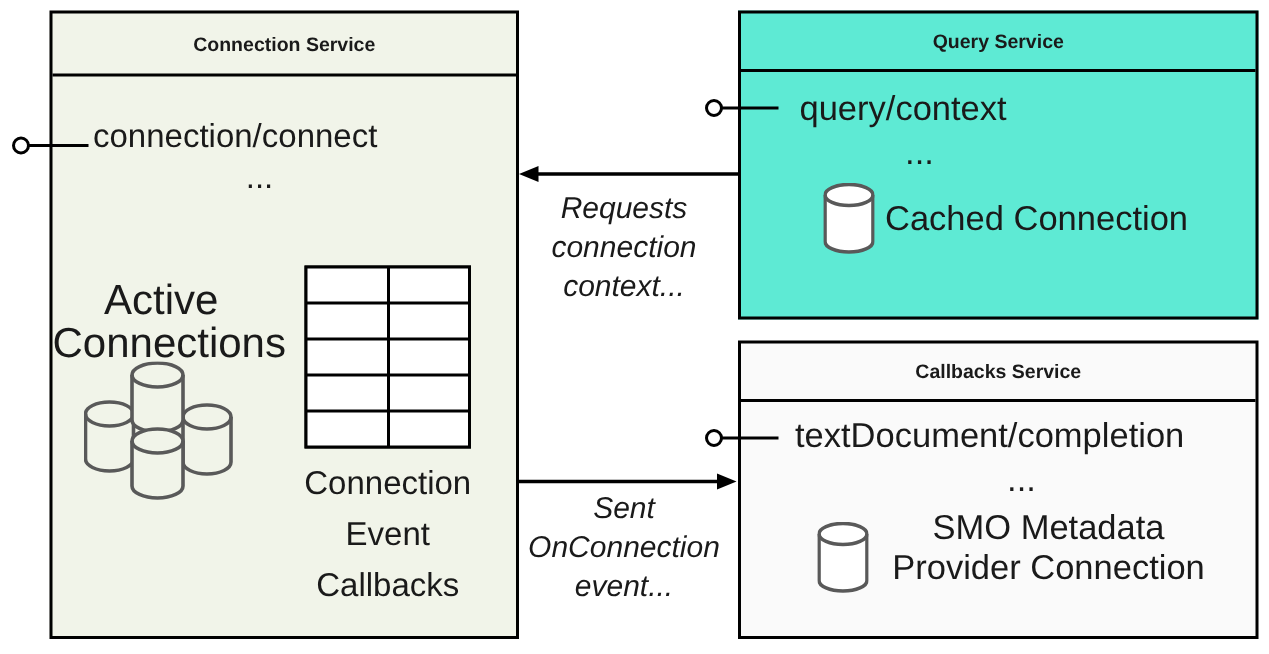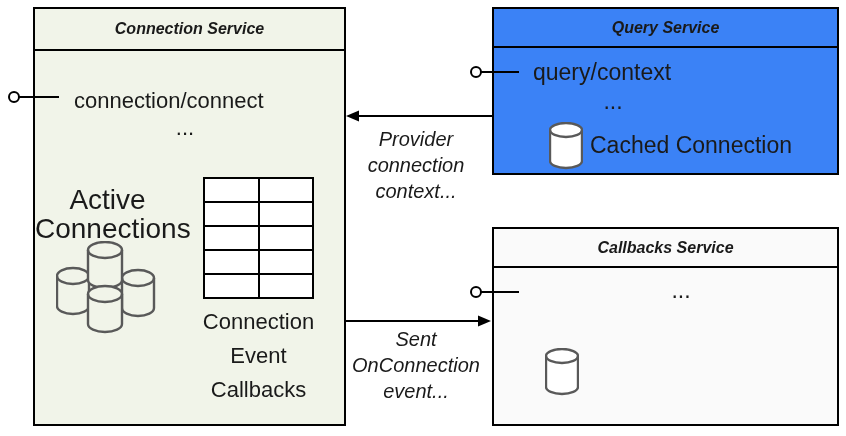--- a/index.html
+++ b/index.html
@@ -2,25 +2,25 @@
 <html><head>
 <meta charset="utf-8">
 <style>
   html,body{margin:0;padding:0;background:#ffffff;}
   #canvas{
     position:relative;width:846px;height:436px;background:#ffffff;
     font-family:"Liberation Sans",sans-serif;color:#1a1a1a;overflow:hidden;
   }
   .box{position:absolute;border:2px solid #000;box-sizing:border-box;}
   .box.connection{left:33px;top:7px;width:313px;height:419px;background:#f1f4e9;}
-  .box.query{left:492px;top:7px;width:347px;height:168px;background:#3b82f6;}
+  .box.query{left:492px;top:7px;width:347px;height:206px;background:#5eead4;}
   .box.language{left:492px;top:227px;width:347px;height:199px;background:#fafafa;}
   .box-header{
     display:flex;align-items:center;justify-content:center;
-    border-bottom:2px solid #000;font-weight:bold;font-size:16px;font-style:italic;
+    border-bottom:2px solid #000;font-weight:bold;font-size:13px;
   }
   .connection .box-header{height:40px;}
   .query .box-header,.language .box-header{height:37px;}
   .abs{position:absolute;}
   .methods{font-size:22px;line-height:27px;}
   .methods .dots{display:block;text-align:center;}
   .methods-svc{font-size:23px;line-height:29px;}
   .methods-svc .dots{display:block;text-align:center;}
   .active-label{font-size:28px;line-height:29px;text-align:center;white-space:pre-line;}
   .callbacks-label{font-size:22px;line-height:34px;text-align:center;white-space:pre-line;}
@@ -39,21 +39,21 @@
   #overlay{position:absolute;left:0;top:0;width:846px;height:436px;pointer-events:none;}
 </style>
 </head>
 <body>
 
 <div id="canvas">
 
   <div class="box connection">
     <div class="box-header">Connection Service</div>
 
-    <div class="abs methods" style="left:27px;top:78px;width:222px;margin-left:12px;">
+    <div class="abs methods" style="left:27px;top:68px;width:222px;">
       <span style="display:block;">connection/connect</span>
       <span class="dots">...</span>
     </div>
 
     <div class="abs active-label" style="left:0px;top:176px;width:145px;">Active
 Connections</div>
 
     <svg class="abs" style="left:21px;top:232px;" width="100" height="94" viewBox="0 0 100 94">
       <g fill="#f1f4e9" stroke="#595959" stroke-width="2.4" stroke-linejoin="round">
         <g transform="translate(1,27)">
@@ -108,33 +108,36 @@
       </g>
     </svg>
 
     <div class="abs cyl-row-label" style="left:96px;top:123px;">Cached Connection</div>
   </div>
 
   <div class="box language">
     <div class="box-header">Callbacks Service</div>
 
     <div class="abs methods-svc" style="left:36px;top:47px;width:302px;">
+      <span style="display:block;">textDocument/completion</span>
       <span class="dots">...</span>
     </div>
 
     <svg class="abs" style="left:51px;top:119px;" width="34" height="48" viewBox="0 0 34 48">
       <g transform="translate(1,1)" fill="#ffffff" stroke="#595959" stroke-width="2.4" stroke-linejoin="round">
         <path d="M0,7 a16,7 0 0 1 32,0 v31 a16,7 0 0 1 -32,0 z"></path>
         <path fill="none" d="M0,7 a16,7 0 0 0 32,0"></path>
       </g>
     </svg>
 
+    <div class="abs smo-label" style="left:90px;top:109px;width:230px;">SMO Metadata
+Provider Connection</div>
   </div>
 
-  <div class="arrow-label" style="left:347px;top:126px;">Provider
+  <div class="arrow-label" style="left:347px;top:126px;">Requests
 connection
 context...</div>
   <div class="arrow-label" style="left:347px;top:326px;">Sent
 OnConnection
 event...</div>
 
   <svg id="overlay" viewBox="0 0 846 436">
 
     <g>
       <line x1="357" y1="116" x2="492" y2="116" stroke="#000" stroke-width="2.2"></line>

